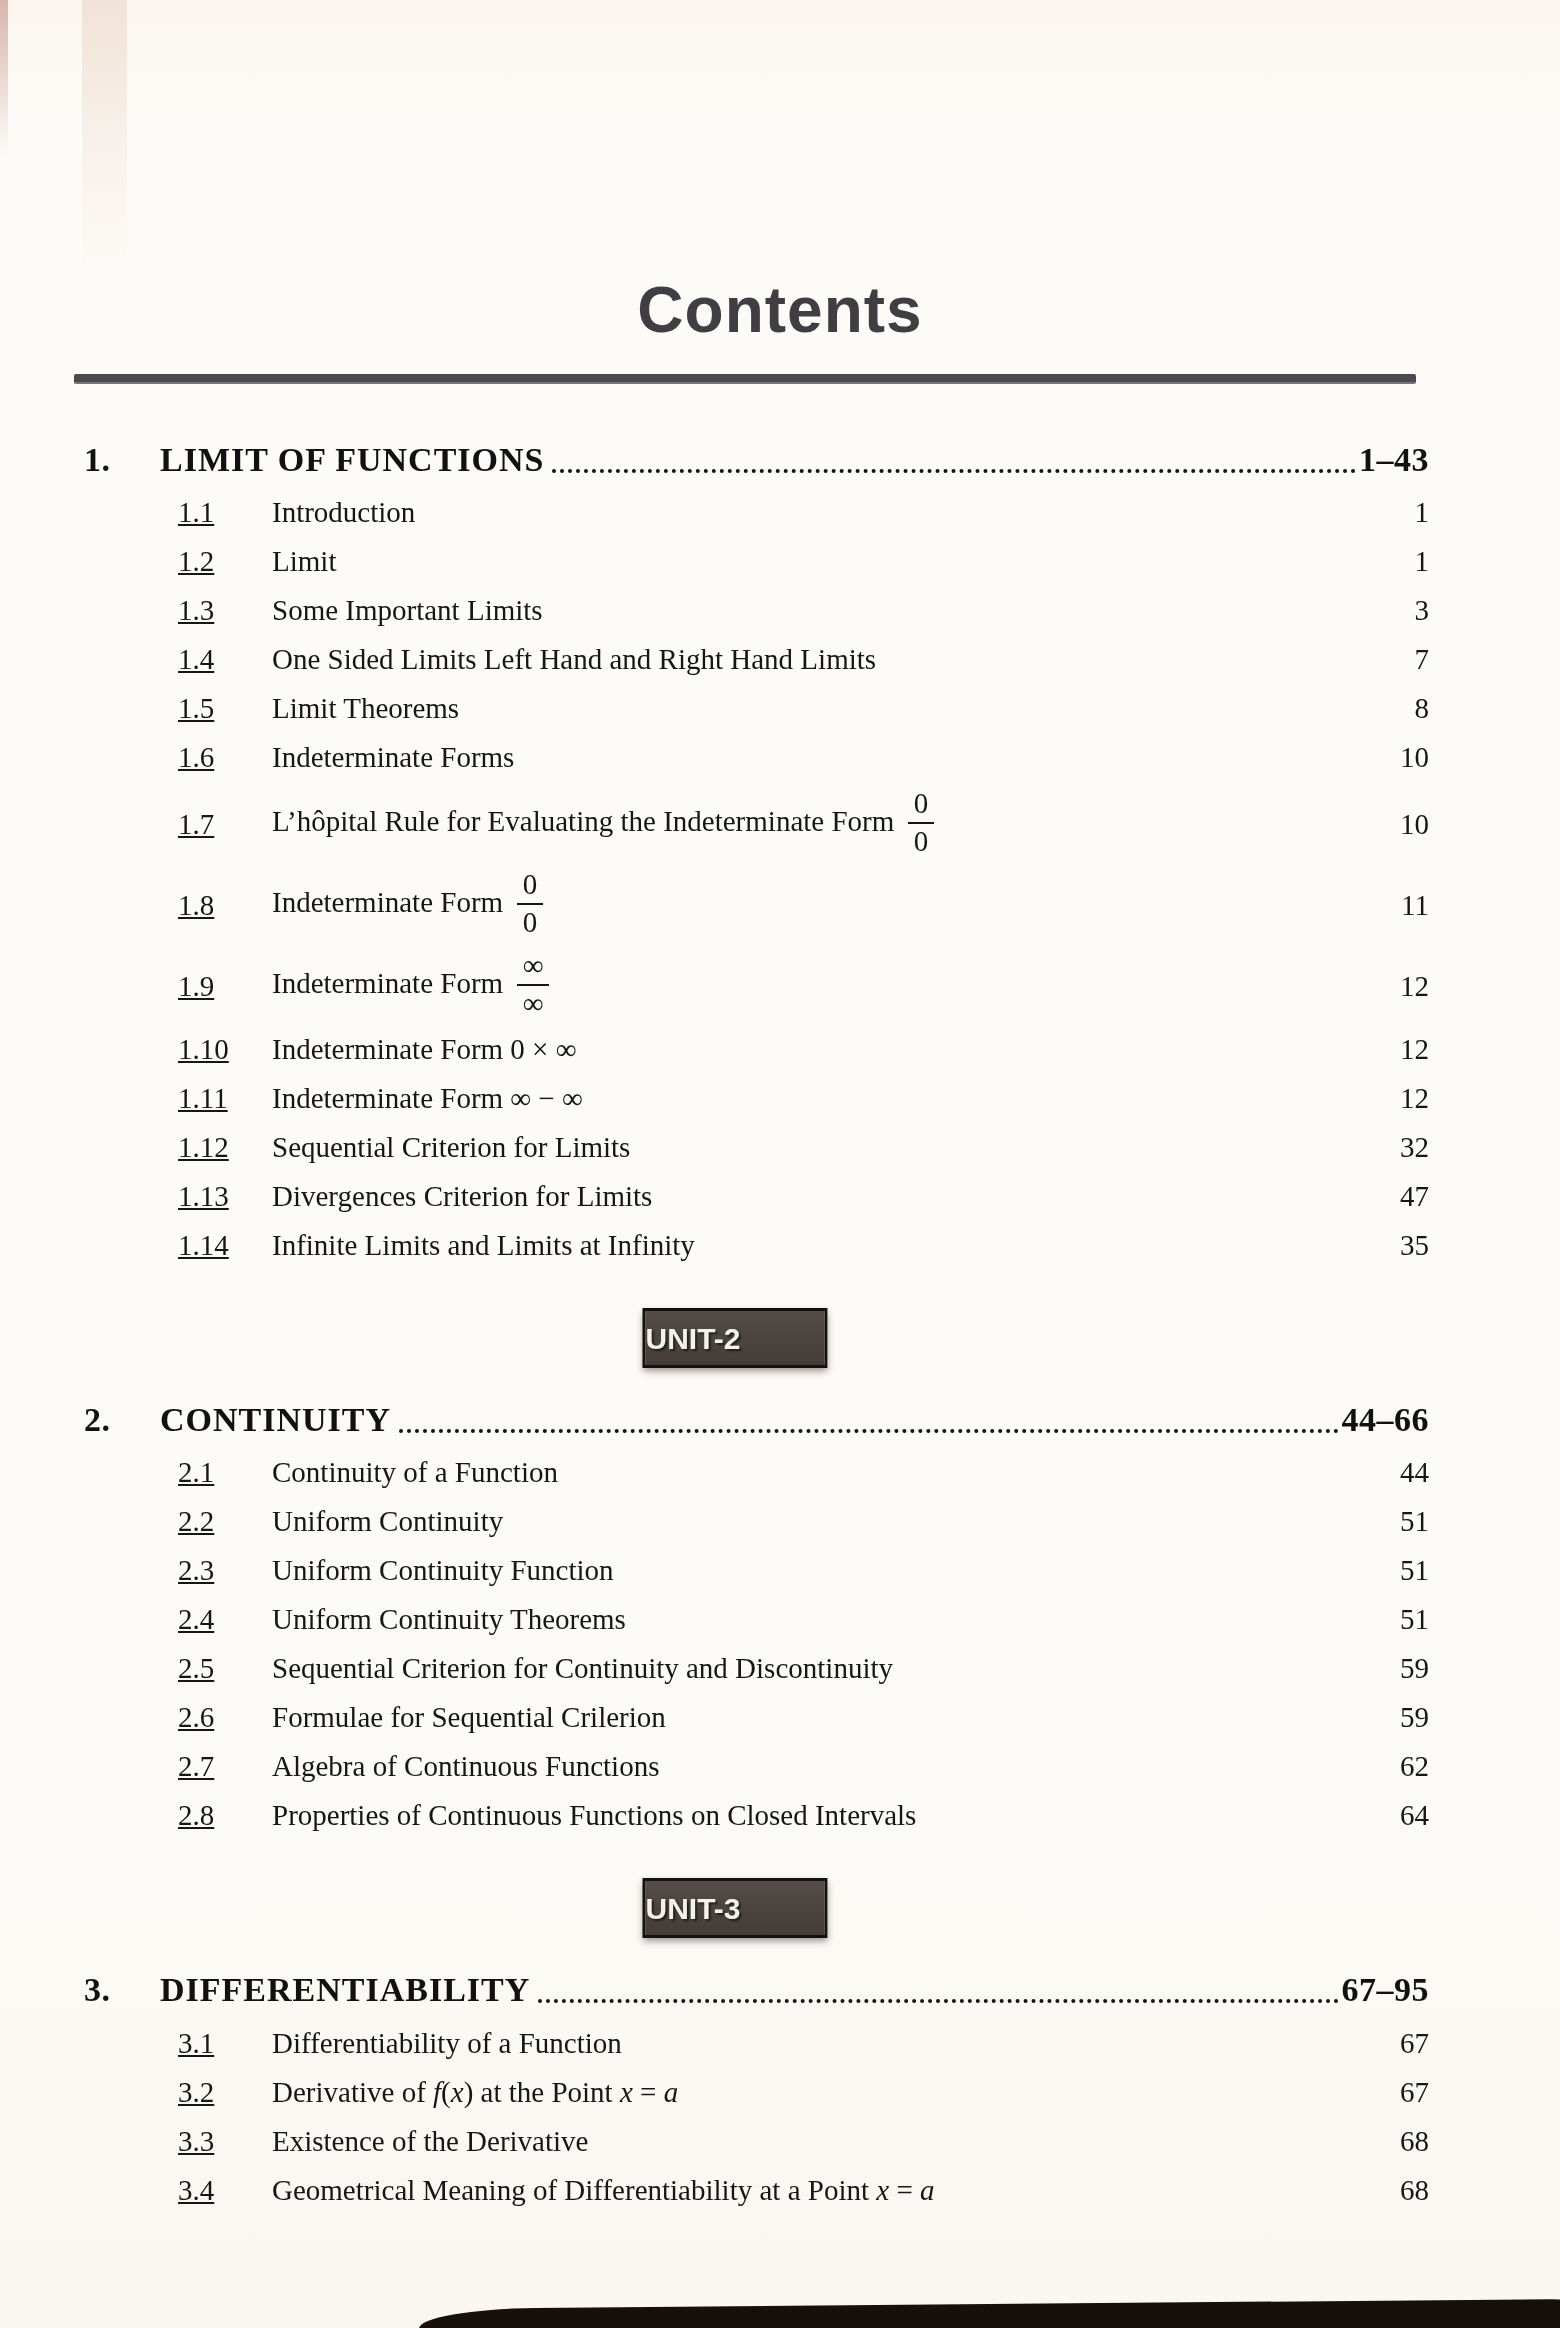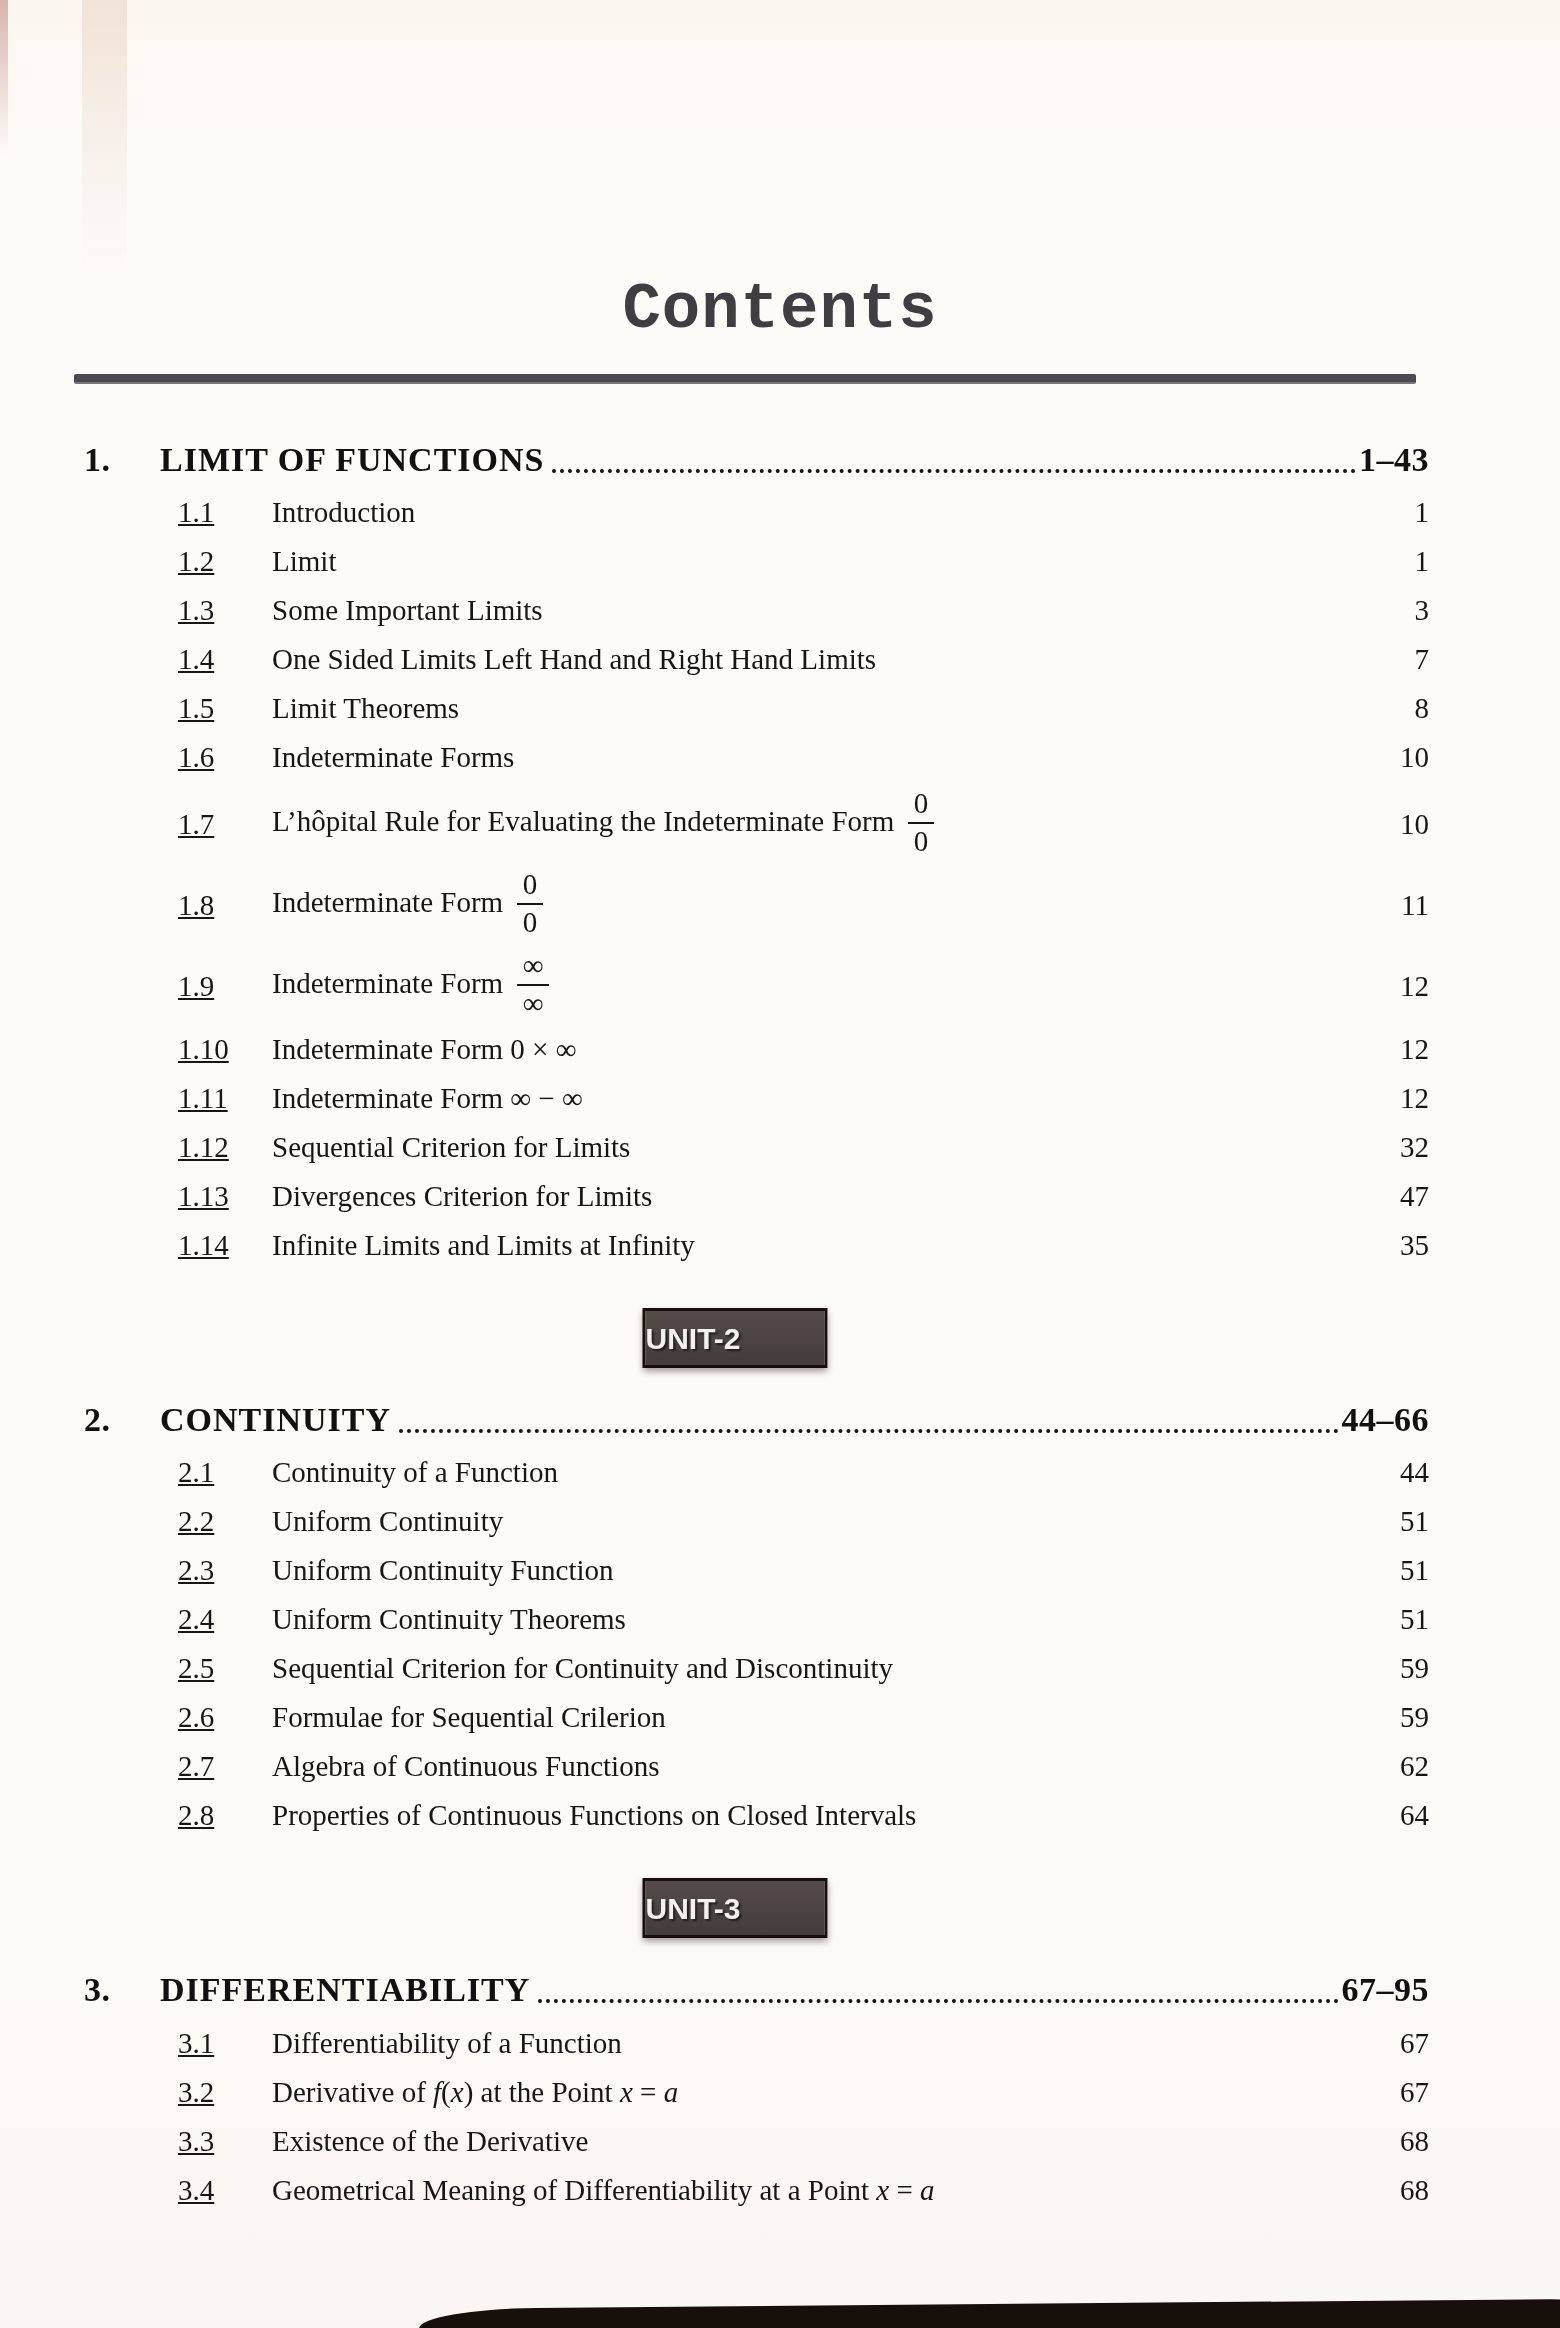--- a/index.html
+++ b/index.html
@@ -21,21 +21,21 @@
   }
   .scan-streak2{
     position:absolute;top:0;left:0;width:7.8px;height:156px;
     background:linear-gradient(180deg, rgba(150,60,50,.35), rgba(150,60,50,0));
     pointer-events:none;
   }
   .title{
     margin:0;
     padding-top:275px;
     text-align:center;
-    font-family:Liberation Mono, monospace;
+    font-family:Liberation Sans, sans-serif;
     font-weight:bold;
     font-size:64px;
     line-height:70px;
     letter-spacing:1px;
     color:#403e43;
   }
   .rule{
     margin:29px 144px 0 74px;
     height:7.8px;
     background:#4b4a4f;

